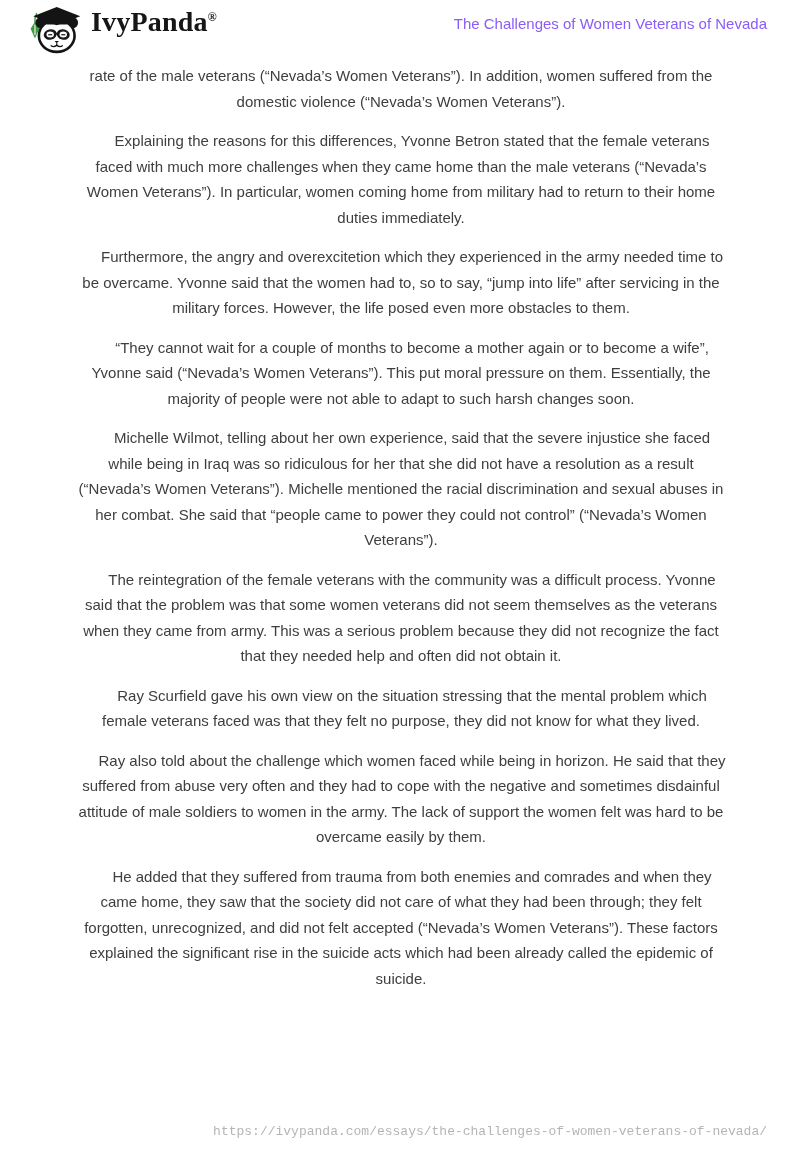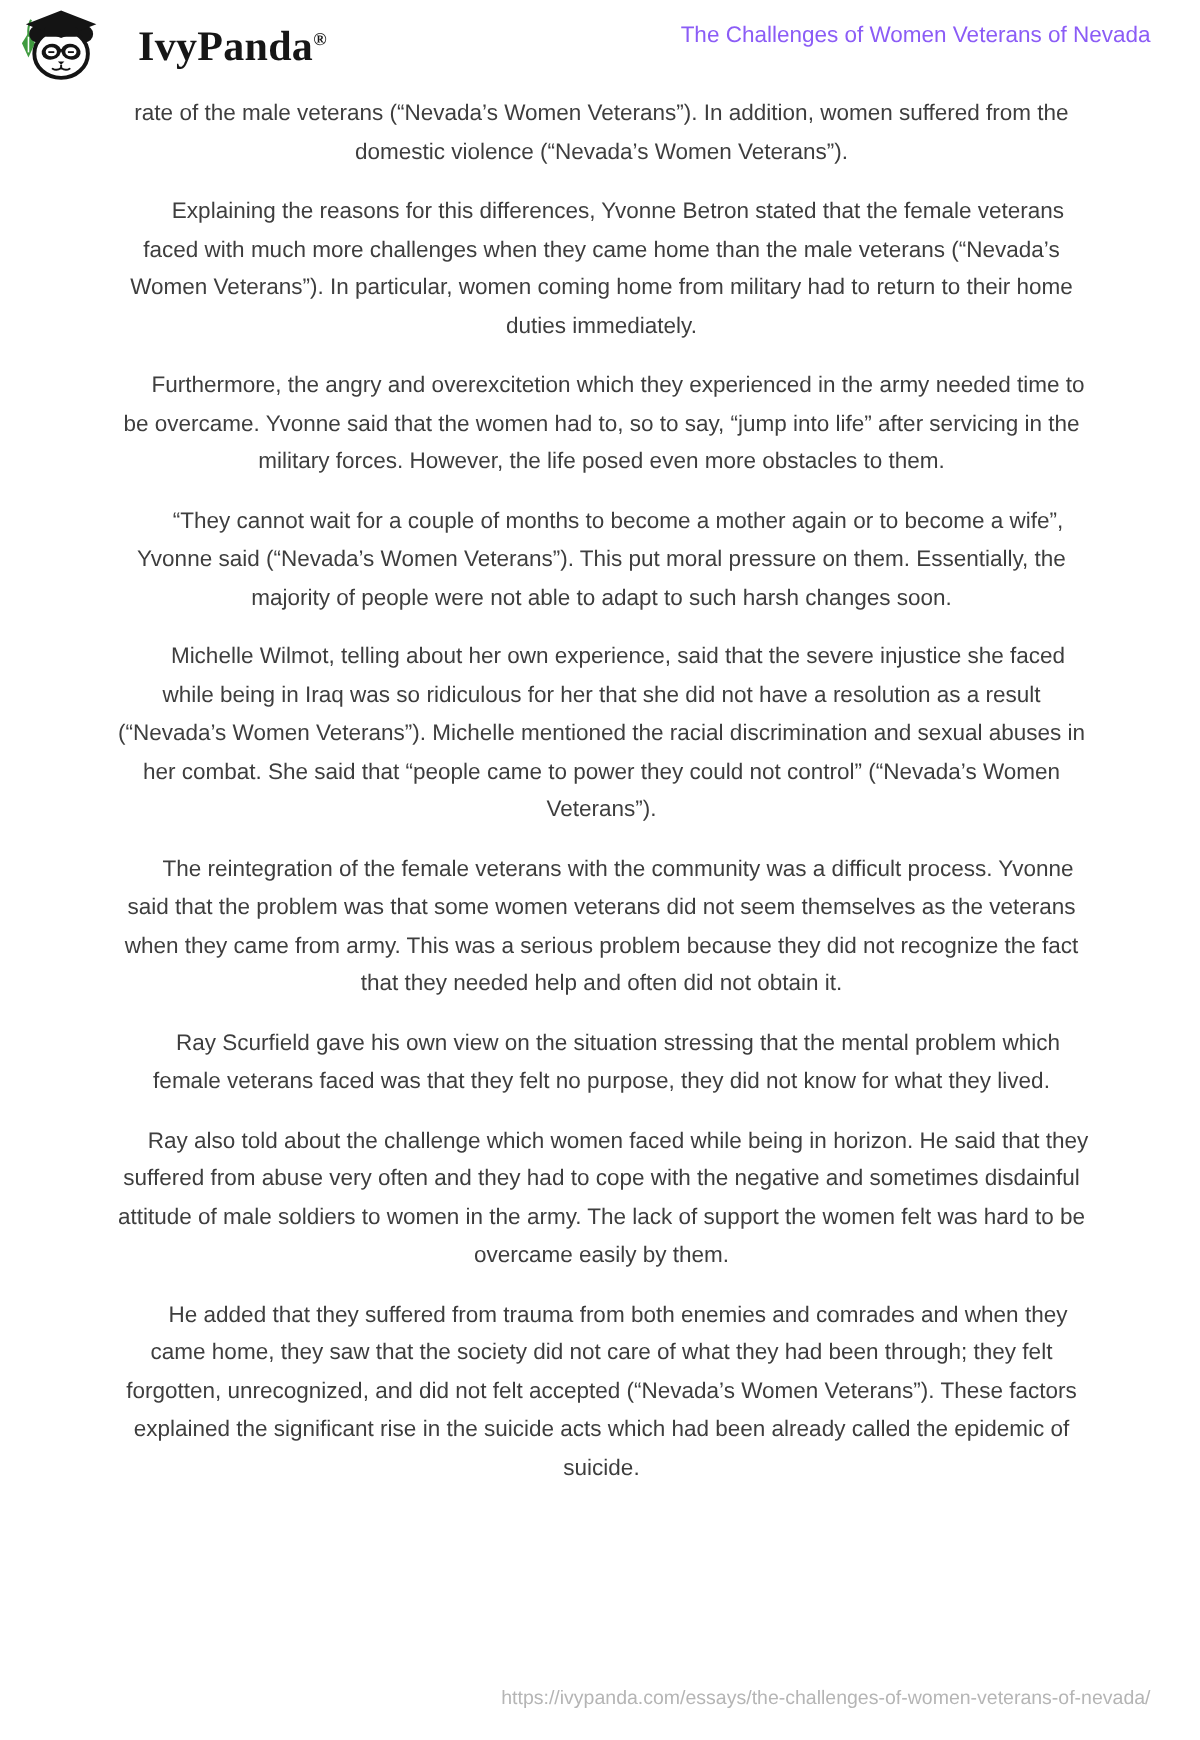--- a/index.html
+++ b/index.html
@@ -8,25 +8,25 @@
     width: 800px;
     height: 1160px;
     background: #ffffff;
     font-family: "Liberation Sans", sans-serif;
     overflow: hidden;
   }
 
   
   .brand {
     position: absolute;
-    left: 12px;
+    left: 28px;
     top: 6px;
     display: flex;
-    align-items: center;
-    gap: 26px;
+    align-items: flex-start;
+    gap: 9px;
   }
   .brand svg { display: block; }
   .brand-text {
     font-family: "Liberation Serif", serif;
     font-weight: 700;
     font-size: 28px;
     color: #161616;
     letter-spacing: 0.2px;
     line-height: 1;
     padding-top: 2px;
@@ -64,20 +64,21 @@
   .essay p.continuation { text-indent: 0; }
 
   
   .footer-url {
     position: absolute;
     top: 1124px;
     right: 33px;
     font-size: 13px;
     color: #b5b5b5;
     text-decoration: none;
+    font-family: Liberation Mono, monospace;
   }
 </style>
 </head>
 <body>
 
 <div class="page">
 
   <div class="brand">
     <span>
       <svg width="54" height="50" viewBox="0 0 62 57" xmlns="http://www.w3.org/2000/svg" aria-hidden="true">

